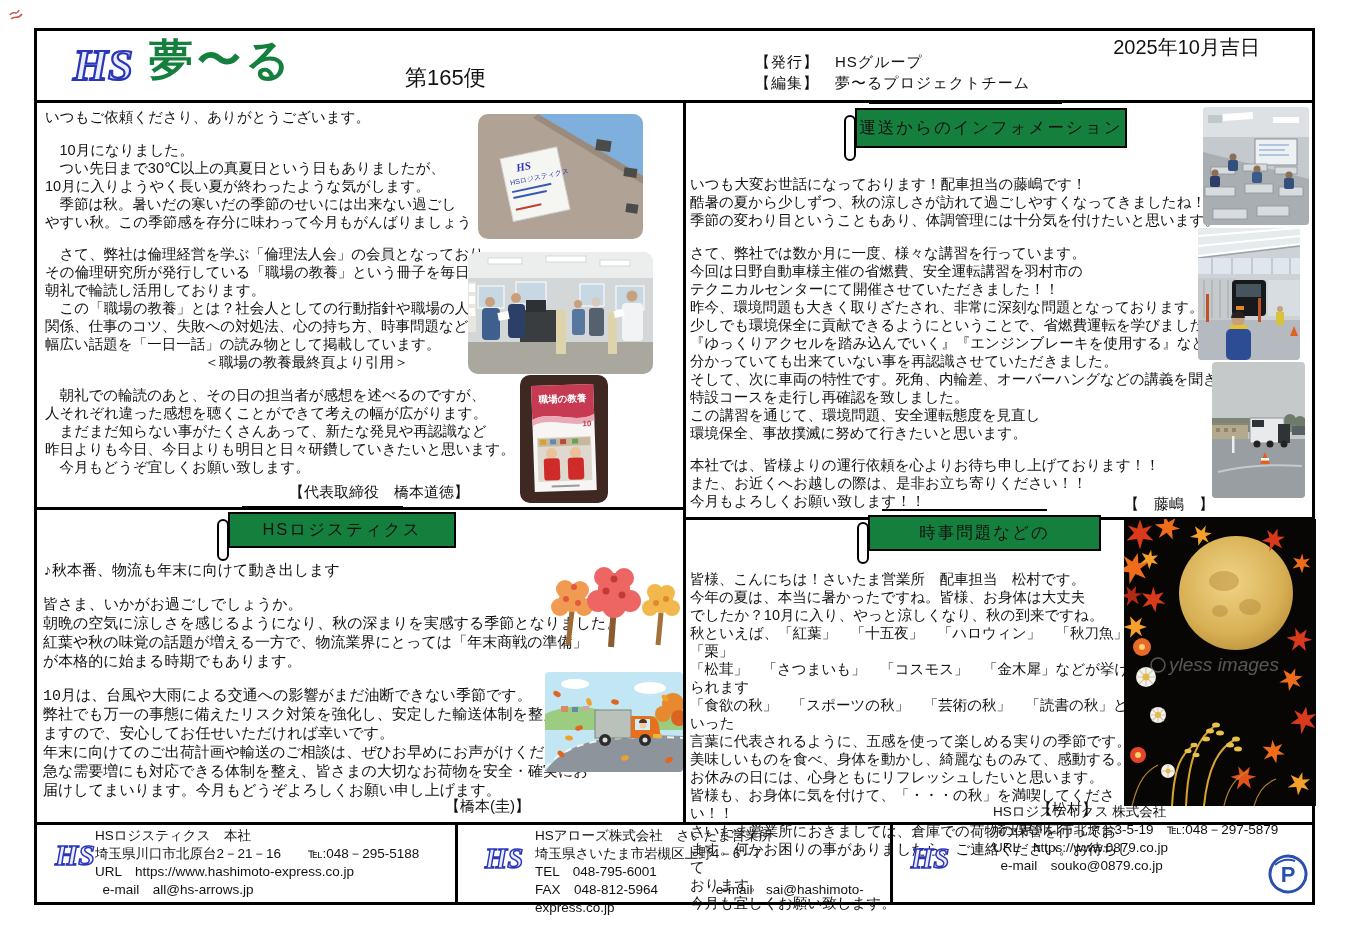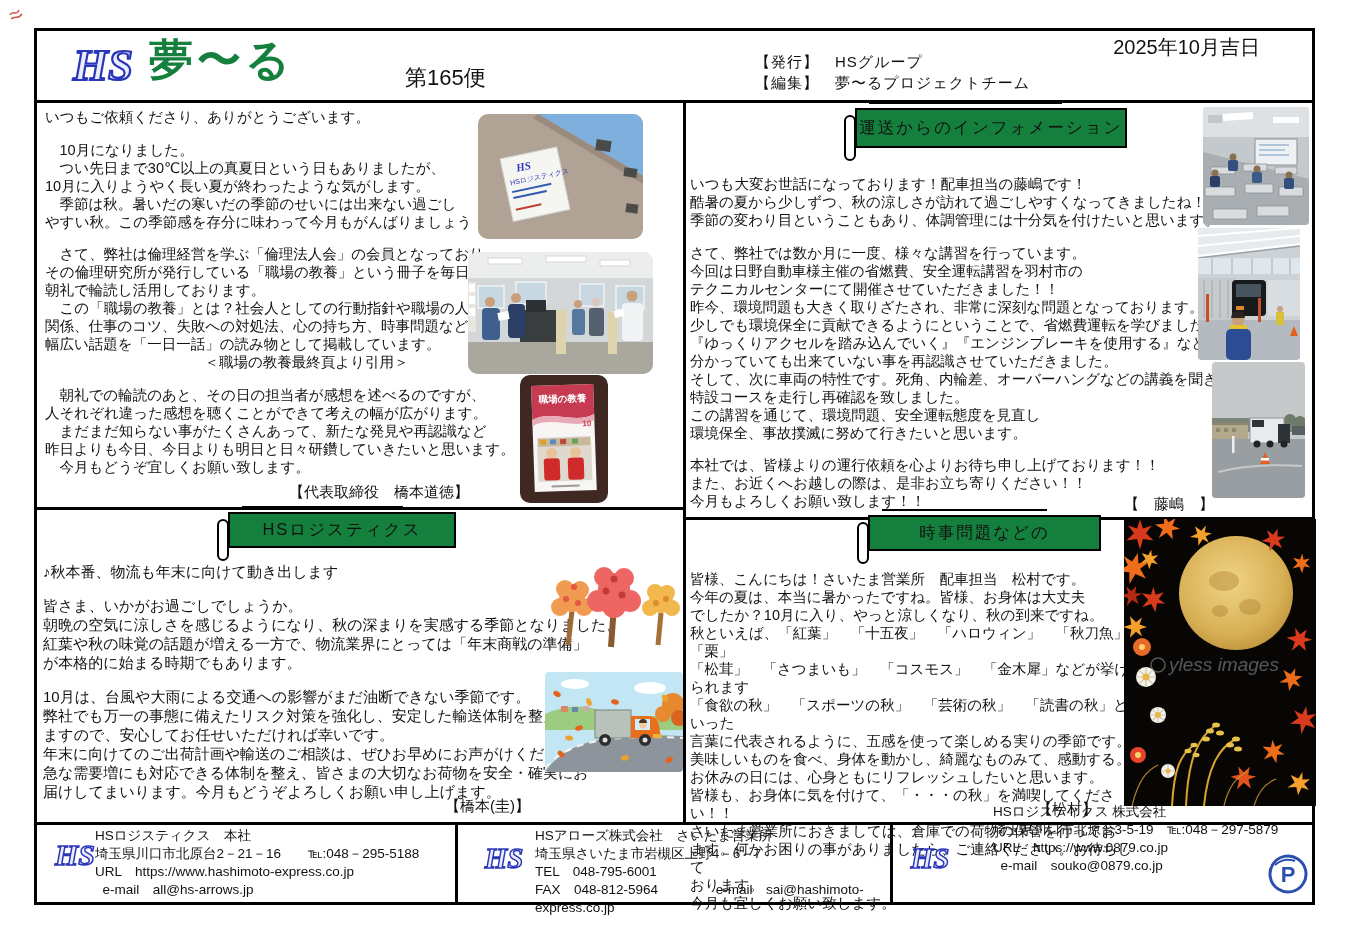--- a/index.html
+++ b/index.html
@@ -9,21 +9,21 @@
   .abs{position:absolute;}
   .hline{position:absolute;background:#000;height:3px;}
   .vline{position:absolute;background:#000;width:3px;}
   .header-title{position:absolute;left:112px;top:0px;font-size:44px;font-weight:bold;color:#15803d;letter-spacing:4px;font-family:"Liberation Sans","DejaVu Sans",sans-serif;}
   .issue-no{position:absolute;left:368px;top:32px;font-size:22px;}
   .pubed{position:absolute;left:718px;font-size:15px;letter-spacing:1px;}
   .date{position:absolute;right:52px;top:3px;font-size:20px;}
   .tblock{position:absolute;white-space:pre-wrap;}
   .tblock .line{min-height:1em;}
   .g15{font-size:14.5px;line-height:18px;}
-  .l15{font-size:15px;line-height:19px;}
+  .l15{font-size:15px;line-height:19px;font-family:Liberation Mono, monospace;}
   .f13{font-size:13.5px;line-height:18px;}
   .sig{position:absolute;font-size:15px;}
   .scroll-box{position:absolute;background:#15803d;border:2.5px solid #000;display:flex;align-items:center;justify-content:center;
               font-size:16.5px;letter-spacing:2px;box-sizing:border-box;z-index:5;}
   .scroll-box::before{content:'';position:absolute;left:-13px;top:5px;height:calc(100% + 10px);width:12px;background:#fff;
               border:2px solid #000;border-radius:7px;box-sizing:border-box;}
   .scroll-box::after{content:'';position:absolute;top:-8px;left:12px;width:72%;border-top:2px solid #000;}
   .photo{position:absolute;border-radius:10px;overflow:hidden;z-index:2;}
   .photo svg{display:block;width:100%;height:100%;}
   .footer-cell-logo{position:absolute;}

